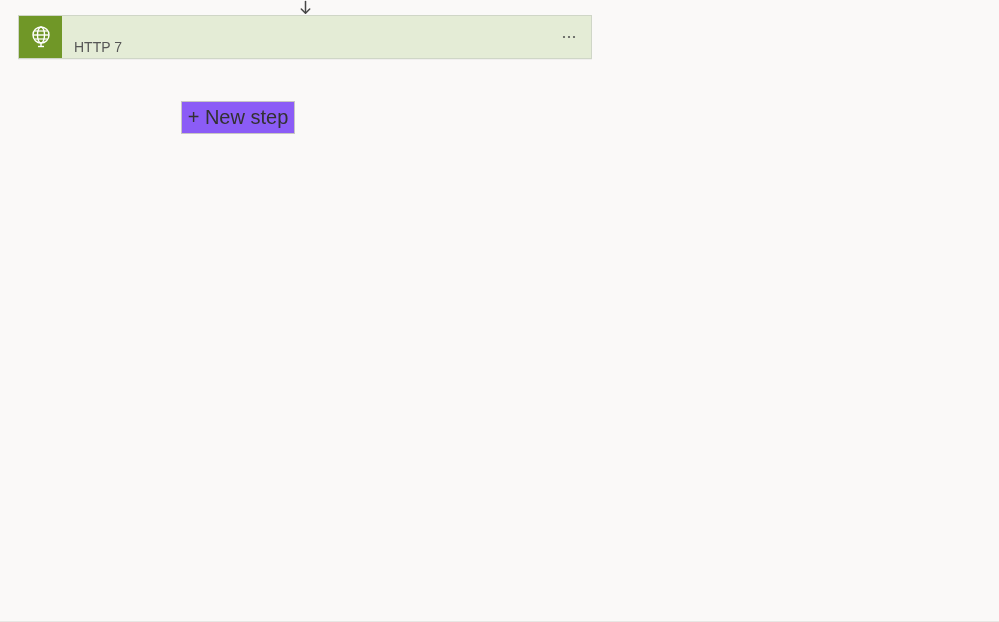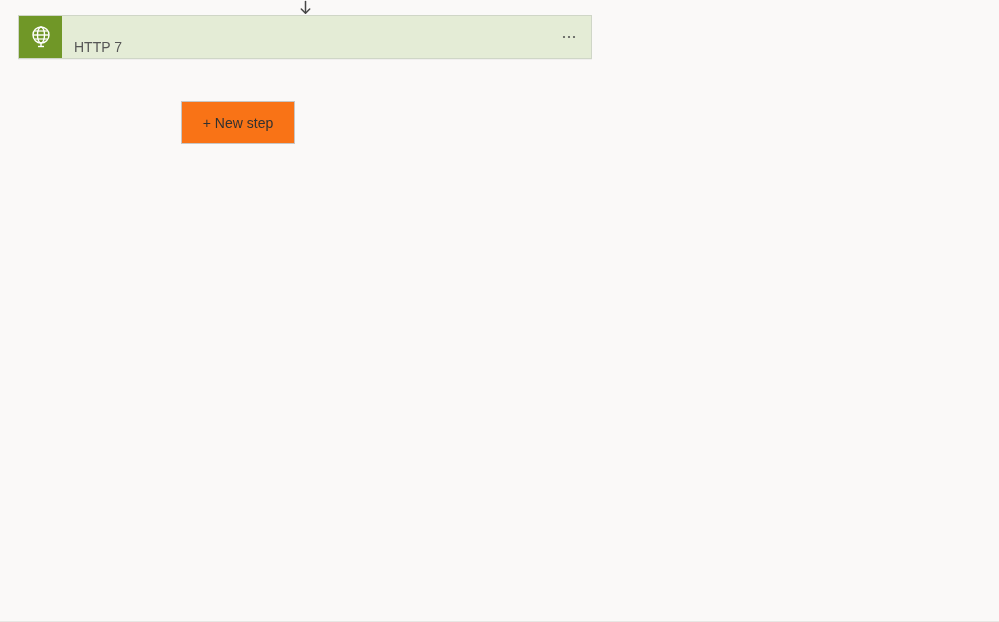--- a/index.html
+++ b/index.html
@@ -79,26 +79,26 @@
 
     
     .buttons-row {
       position: absolute;
       left: 181px;
       top: 101px;
       display: flex;
       gap: 20px;
     }
     .btn {
-      height: 43px;
+      height: 33px;
       width: 114px;
       border: 1px solid #c8c6c4;
-      background: #f97316;
+      background: #8b5cf6;
       color: #323130;
-      font-size: 14px;
+      font-size: 20px;
       display: flex;
       align-items: center;
       justify-content: center;
       cursor: pointer;
       font-family: inherit;
     }
     .bottom-line {
       position: absolute;
       left: 0;
       right: 0;

